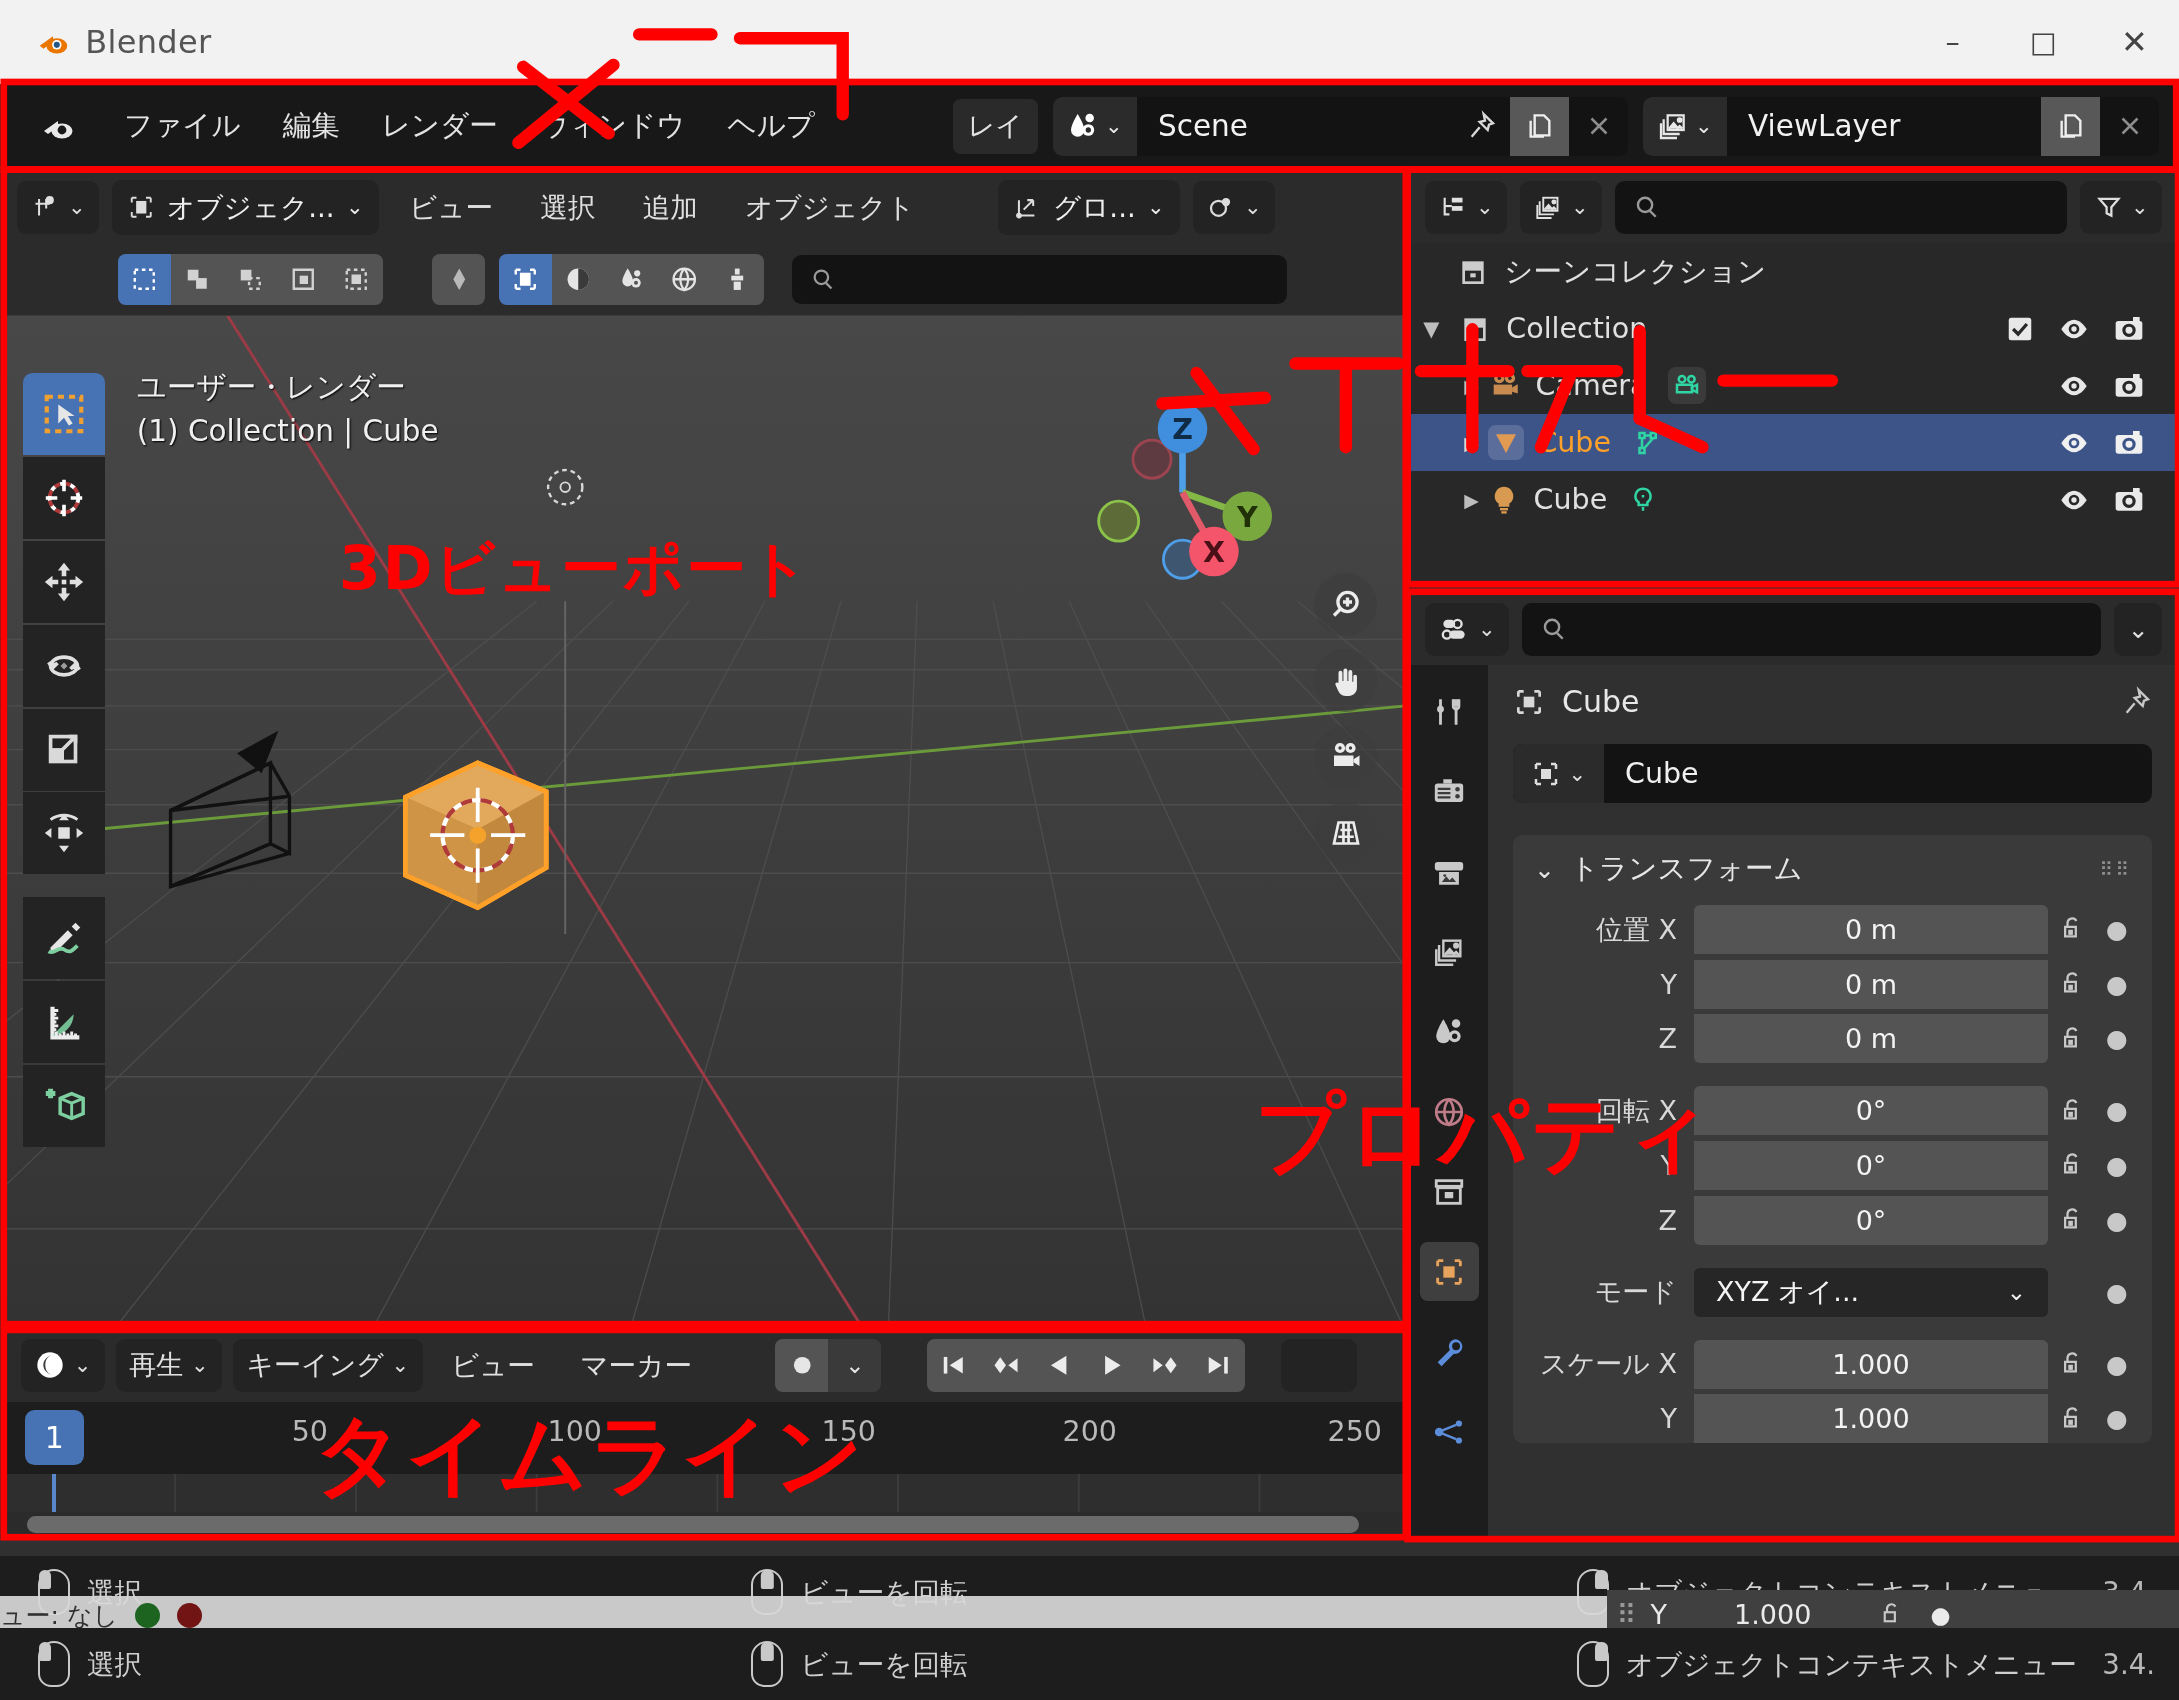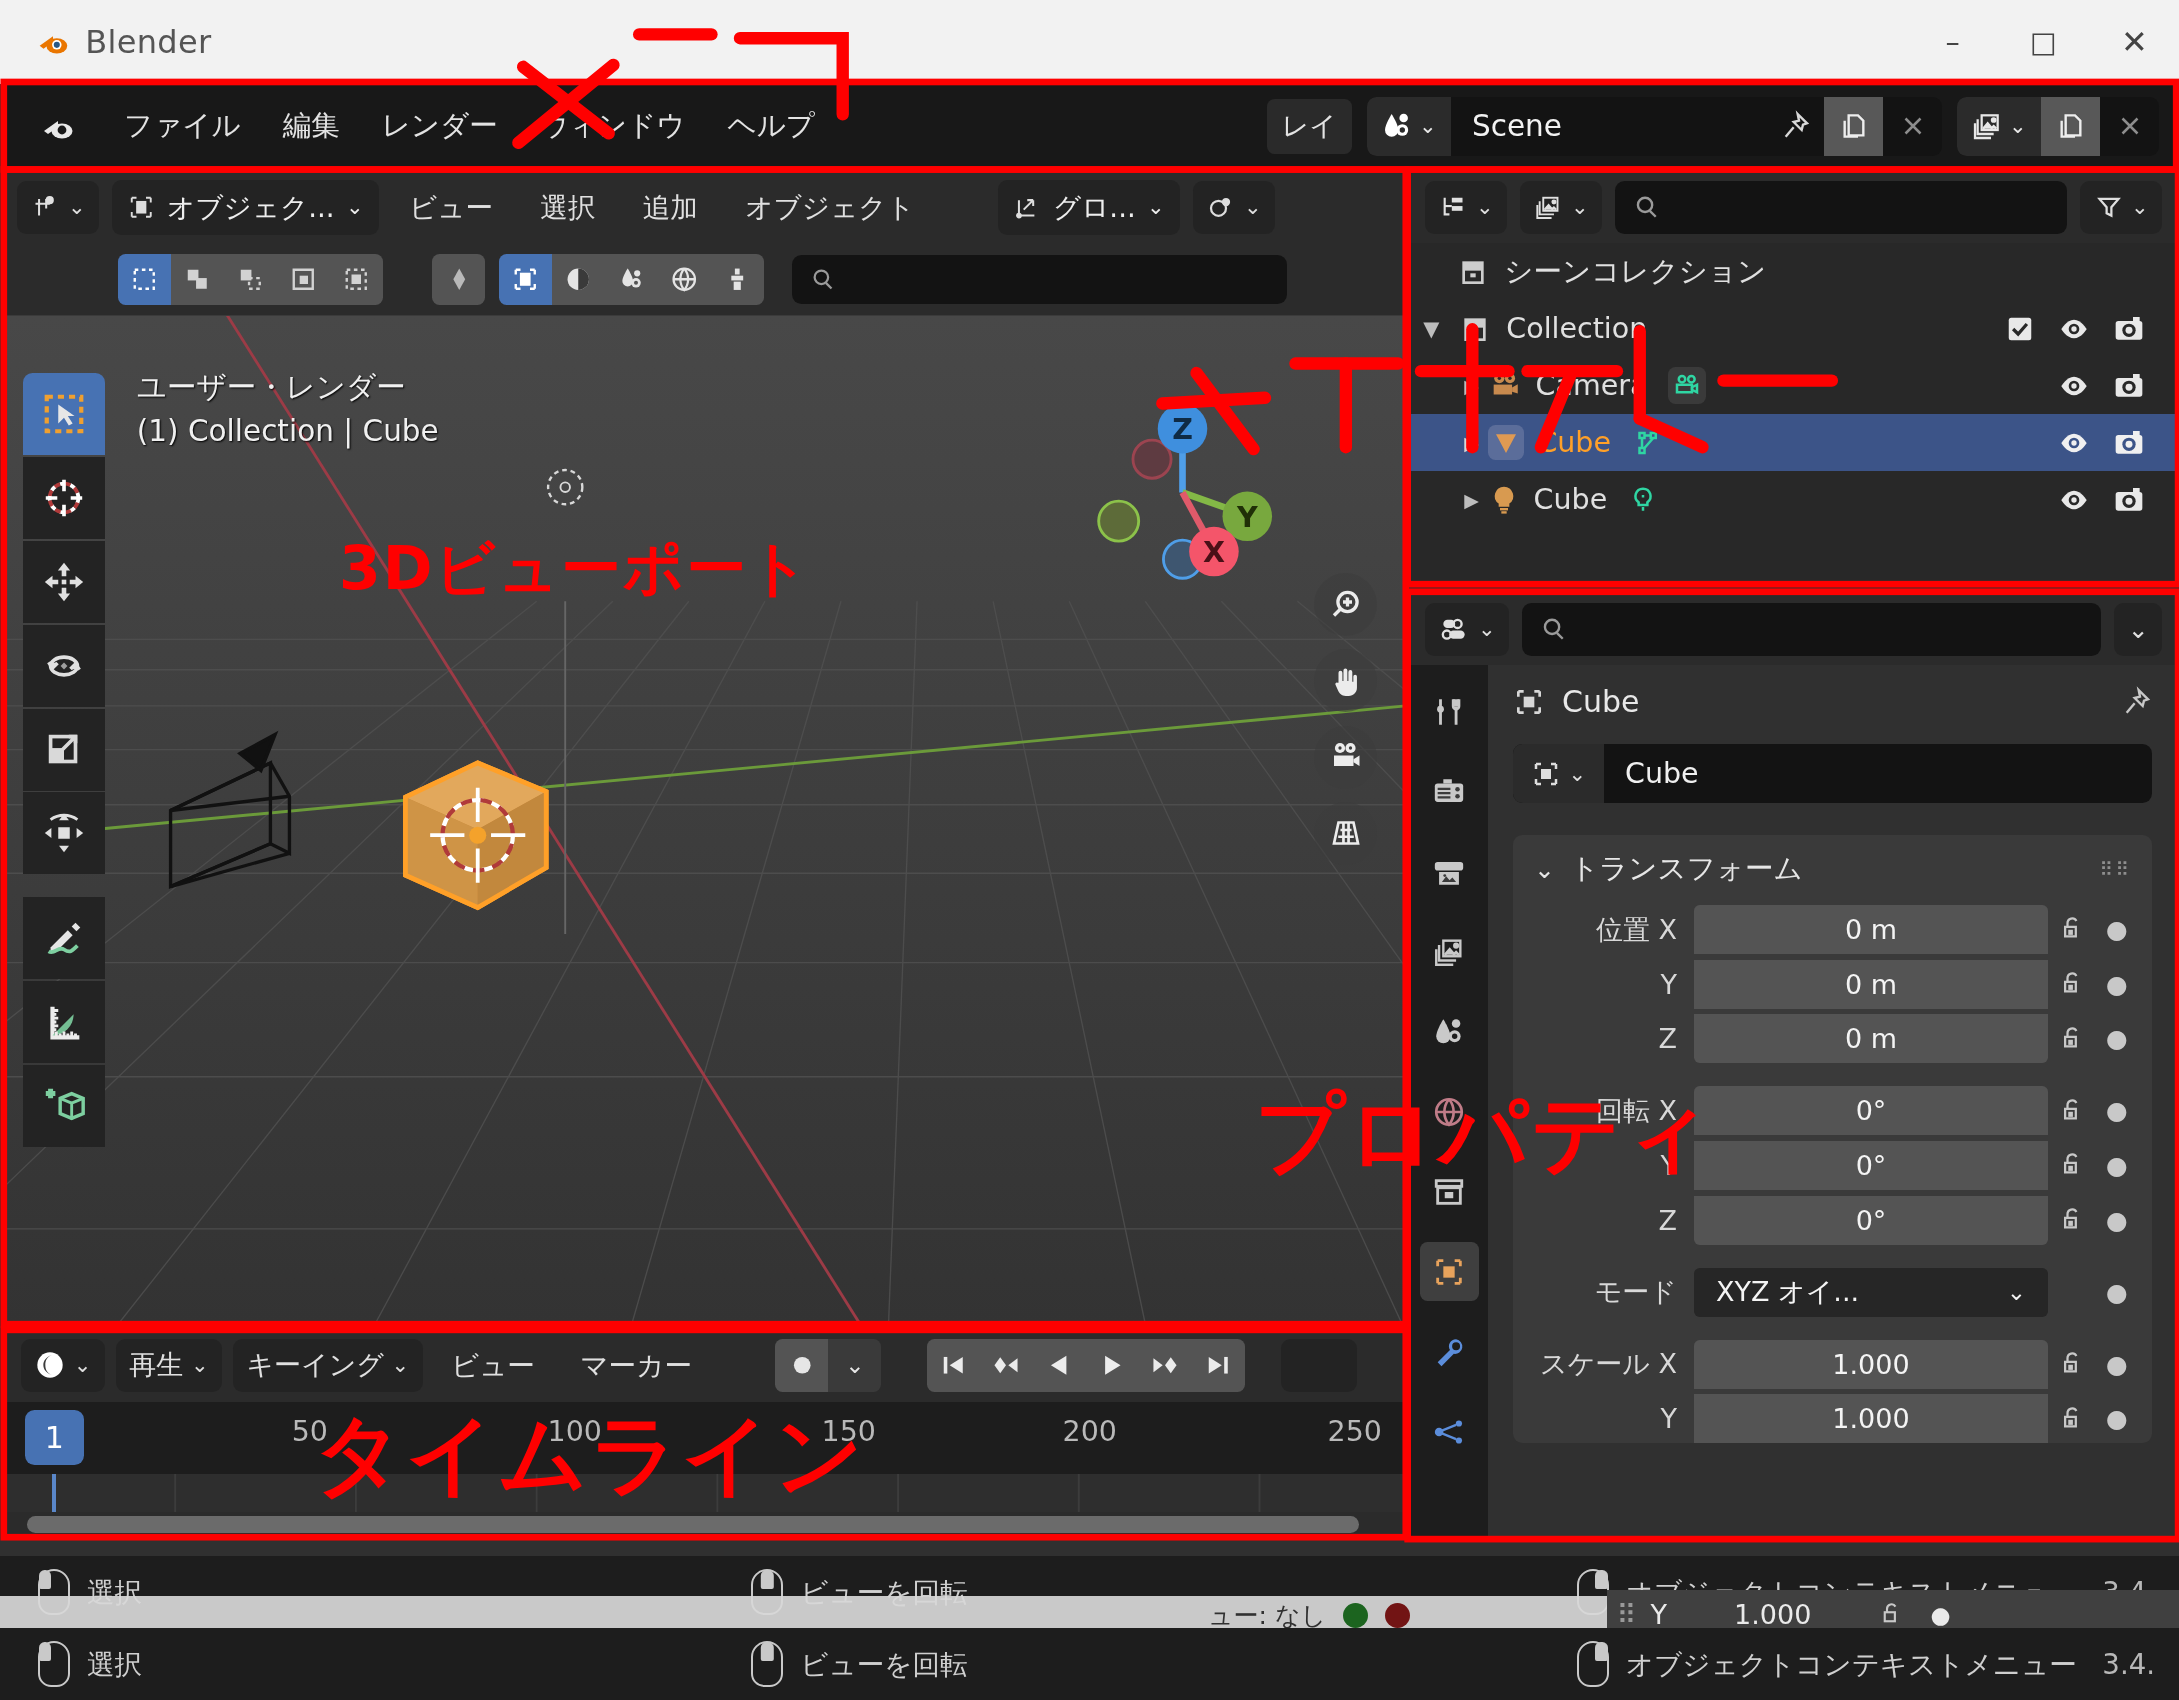--- a/index.html
+++ b/index.html
@@ -149,21 +149,21 @@
   .sb-ver { margin-left:auto; padding-right:25px; color:#b8b8b8; }
   .mouse-ic { width:32px; height:46px; border:2.9px solid #c9c9c9; border-radius:16px 16px 13.3px 13.3px; position:relative; }
   .mouse-ic i { position:absolute; width:12.4px; height:19px; background:#c9c9c9; top:-1px; border-radius:5.7px 5.7px 1.9px 1.9px; }
   .mouse-ic.lmb i { left:-1px; }
   .mouse-ic.mmb i { left:50%; transform:translateX(-50%); }
   .mouse-ic.rmb i { right:-1px; }
 
   
   .ghost { position:absolute; left:0; top:1596px; width:2180px; height:38px;
     background:#d8d8d8; opacity:.92; display:flex; align-items:center; }
-  .ghost .g-left { margin-left:1208px; color:#333; font-size:25px; }
+  .ghost .g-left { color:#333; font-size:25px; }
   .ghost .g-dot { width:25px; height:25px; border-radius:50%; margin-left:17px; }
   .ghost-right { position:absolute; left:1607px; top:1590px; width:573px; height:49px;
     background:#404040; display:flex; align-items:center; color:#eaeaea; font-size:27px; }
   .anno-txt { position:absolute; color:#ff0000; white-space:nowrap; pointer-events:none; }
 
   svg { display:block; }
 </style>
 </head>
 <body>
 
@@ -237,20 +237,21 @@
       <div class="idblock">
         <div class="idb-icon">
           <svg width="32" height="32" viewBox="0 0 24 24" fill="none" stroke="#e8e8e8" stroke-width="1.7">
             <rect x="8" y="4" width="12" height="11"></rect>
               <path d="M5 7v11h12M3 10v11h12"></path>
             <circle cx="17" cy="7.5" r="1.3" fill="#e8e8e8"></circle>
             <path d="M9 14l3.5-4 3 3.5 1.5-1.5 2 2" fill="#e8e8e8"></path>
           </svg>
           <span style="font-size:21px">⌄</span>
         </div>
+        <div class="idb-name">ViewLayer</div>
         <div class="idb-tool active">
           <svg width="32" height="32" viewBox="0 0 24 24" fill="none" stroke="#eee" stroke-width="1.8">
             <path d="M8 4h7l4 4v11H8z"></path>
               <path d="M5 8v12h10"></path>
           </svg>
         </div>
         <div class="idb-tool dim">
           <svg width="30" height="30" viewBox="0 0 24 24" stroke="#8d8d8d" stroke-width="2">
               <path d="M6 6l12 12M18 6L6 18"></path>
             </svg>

